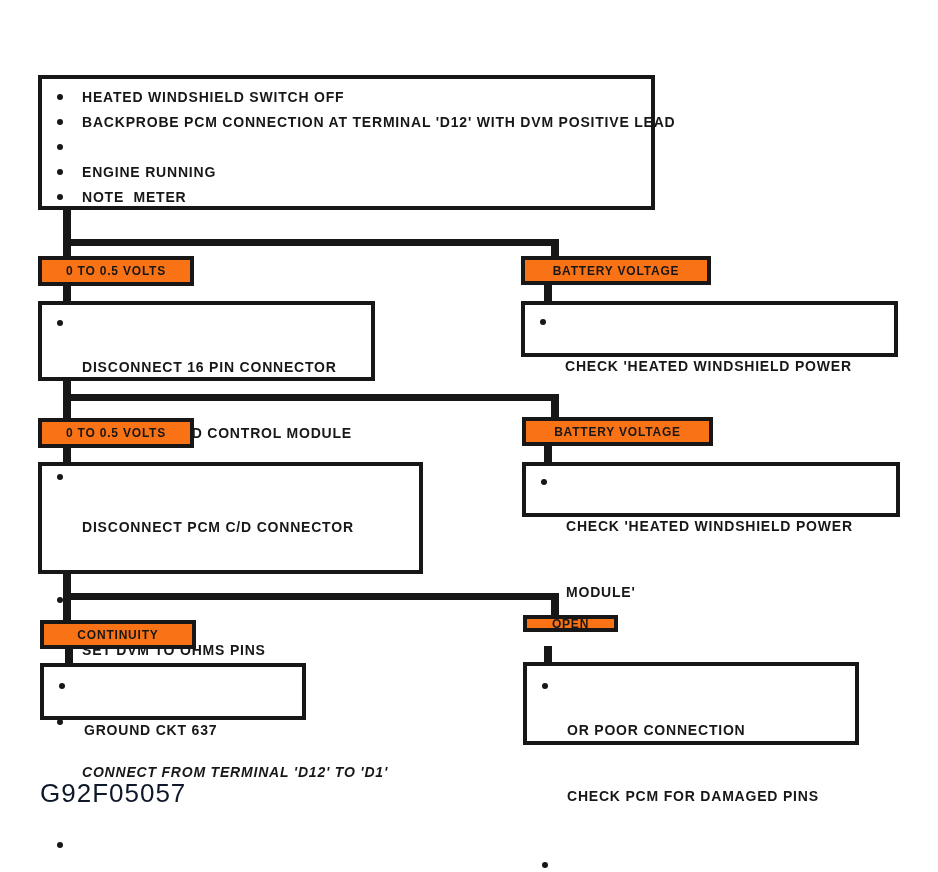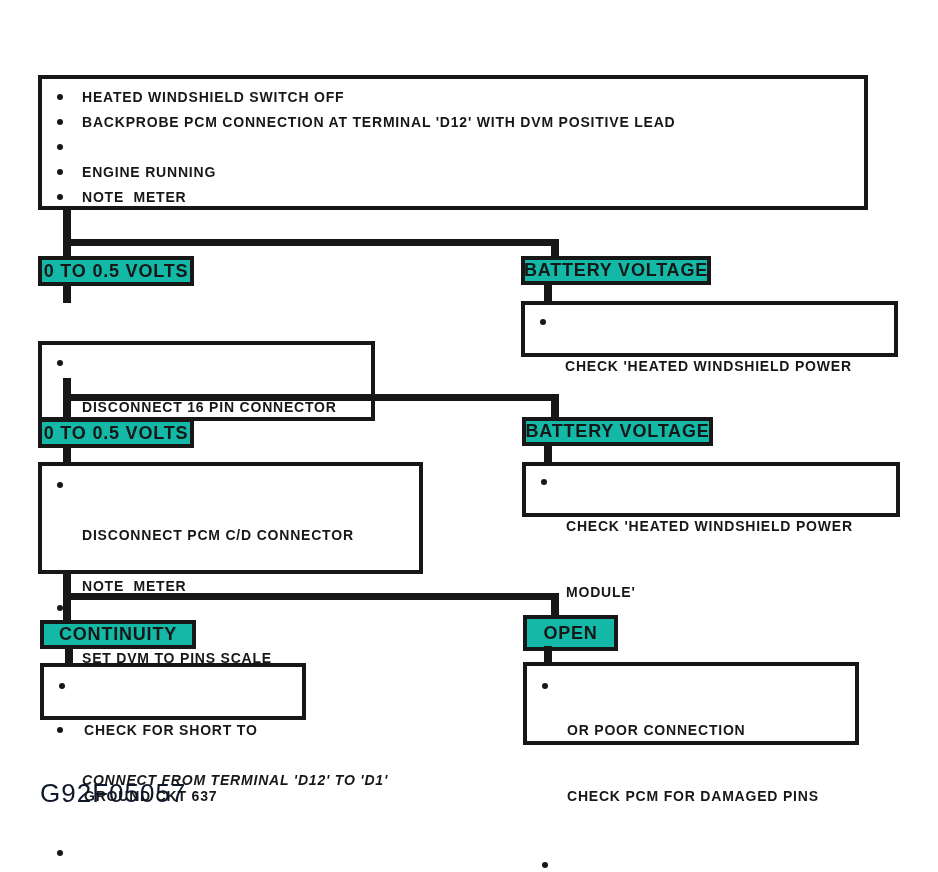--- a/index.html
+++ b/index.html
@@ -14,26 +14,26 @@
     overflow: hidden;
   }
   .box {
     position: absolute;
     border: 4px solid #171717;
     background: #ffffff;
   }
   .label-box {
     position: absolute;
     border: 4px solid #171717;
-    background: #14b8a6;
+    background: #f97316;
     display: flex;
     align-items: center;
     justify-content: center;
     font-weight: 700;
-    font-size: 18px;
+    font-size: 12px;
     letter-spacing: 0.8px;
     white-space: pre;
   }
   .line { position: absolute; background: #171717; }
   .brow { display: flex; align-items: flex-start; padding-left: 15px; }
   .dot {
     flex: 0 0 auto;
     width: 6px; height: 6px;
     border-radius: 50%;
     background: #171717;
@@ -55,21 +55,21 @@
     font-size: 26px;
     letter-spacing: 1px;
     color: #0f172a;
   }
 </style>
 </head>
 <body>
 
 <div class="canvas">
 
-  <div class="box" style="left:38px; top:75px; width:830px; height:135px; padding-top:6px;">
+  <div class="box" style="left:38px; top:75px; width:617px; height:135px; padding-top:6px;">
     <div class="start-row">
       <span class="dot"></span>
       <span class="btext">HEATED WINDSHIELD SWITCH OFF</span>
     </div>
     <div class="start-row">
       <span class="dot"></span>
       <span class="btext">BACKPROBE PCM CONNECTION AT TERMINAL 'D12' WITH DVM POSITIVE LEAD</span>
     </div>
     <div class="start-row">
       <span class="dot"></span>
@@ -83,21 +83,21 @@
       <span class="btext">NOTE  METER</span>
     </div>
   </div>
 
   <div class="line" style="left:63px; top:206px; width:8px; height:54px;"></div>
   <div class="line" style="left:63px; top:239px; width:495px; height:7px;"></div>
   <div class="line" style="left:551px; top:239px; width:8px; height:21px;"></div>
 
   <div class="label-box" style="left:38px; top:256px; width:156px; height:30px;">0 TO 0.5 VOLTS</div>
   <div class="line" style="left:63px; top:284px; width:8px; height:19px;"></div>
-  <div class="box" style="left:38px; top:301px; width:337px; height:80px; padding-top:7px;margin-top:40px;">
+  <div class="box" style="left:38px; top:301px; width:337px; height:80px; padding-top:7px;">
     <div class="brow">
       <span class="dot"></span>
       <div class="btext">
         <div>DISCONNECT 16 PIN CONNECTOR</div>
         <div>AT WINDSHIELD CONTROL MODULE</div>
       </div>
     </div>
     <div class="brow gap">
       <span class="dot"></span>
       <div class="btext">
@@ -117,31 +117,31 @@
       </div>
     </div>
   </div>
 
   <div class="line" style="left:63px; top:378px; width:8px; height:44px;"></div>
   <div class="line" style="left:63px; top:394px; width:495px; height:7px;"></div>
   <div class="line" style="left:551px; top:394px; width:8px; height:26px;"></div>
 
   <div class="label-box" style="left:38px; top:418px; width:156px; height:30px;">0 TO 0.5 VOLTS</div>
   <div class="line" style="left:63px; top:446px; width:8px; height:18px;"></div>
-  <div class="box" style="left:38px; top:462px; width:385px; height:112px; padding-top:8px;">
+  <div class="box" style="left:38px; top:462px; width:385px; height:112px; padding-top:0;">
     <div class="brow">
       <span class="dot"></span>
       <div class="btext" style="line-height:24.5px;">
         <div>DISCONNECT PCM C/D CONNECTOR</div>
       </div>
     </div>
     <div class="brow">
       <span class="dot"></span>
       <div class="btext" style="line-height:24.5px;">
-        <div>SET DVM TO PINS SCALE</div>
+        <div>SET DVM TO OHMS PINS</div>
       </div>
     </div>
     <div class="brow">
       <span class="dot"></span>
       <div class="btext" style="line-height:24.5px;font-style:italic;">
         <div>CONNECT FROM TERMINAL 'D12' TO 'D1'</div>
       </div>
     </div>
     <div class="brow">
       <span class="dot"></span>
@@ -166,27 +166,26 @@
   <div class="line" style="left:63px; top:572px; width:8px; height:52px;"></div>
   <div class="line" style="left:63px; top:593px; width:495px; height:7px;"></div>
   <div class="line" style="left:551px; top:593px; width:8px; height:25px;"></div>
 
   <div class="label-box" style="left:40px; top:620px; width:156px; height:29px;">CONTINUITY</div>
   <div class="line" style="left:65px; top:647px; width:8px; height:18px;"></div>
   <div class="box" style="left:40px; top:663px; width:266px; height:57px; padding-top:8px;">
     <div class="brow">
       <span class="dot"></span>
       <div class="btext">
-        <div>CHECK FOR SHORT TO</div>
         <div>GROUND CKT 637</div>
       </div>
     </div>
   </div>
 
-  <div class="label-box" style="left:523px; top:615px; width:95px; height:36px;">OPEN</div>
+  <div class="label-box" style="left:523px; top:615px; width:95px; height:17px;">OPEN</div>
   <div class="line" style="left:544px; top:646px; width:8px; height:18px;"></div>
   <div class="box" style="left:523px; top:662px; width:336px; height:83px; padding-top:9px;">
     <div class="brow">
       <span class="dot"></span>
       <div class="btext">
         <div>OR POOR CONNECTION</div>
         <div>CHECK PCM FOR DAMAGED PINS</div>
       </div>
     </div>
     <div class="brow gap">

